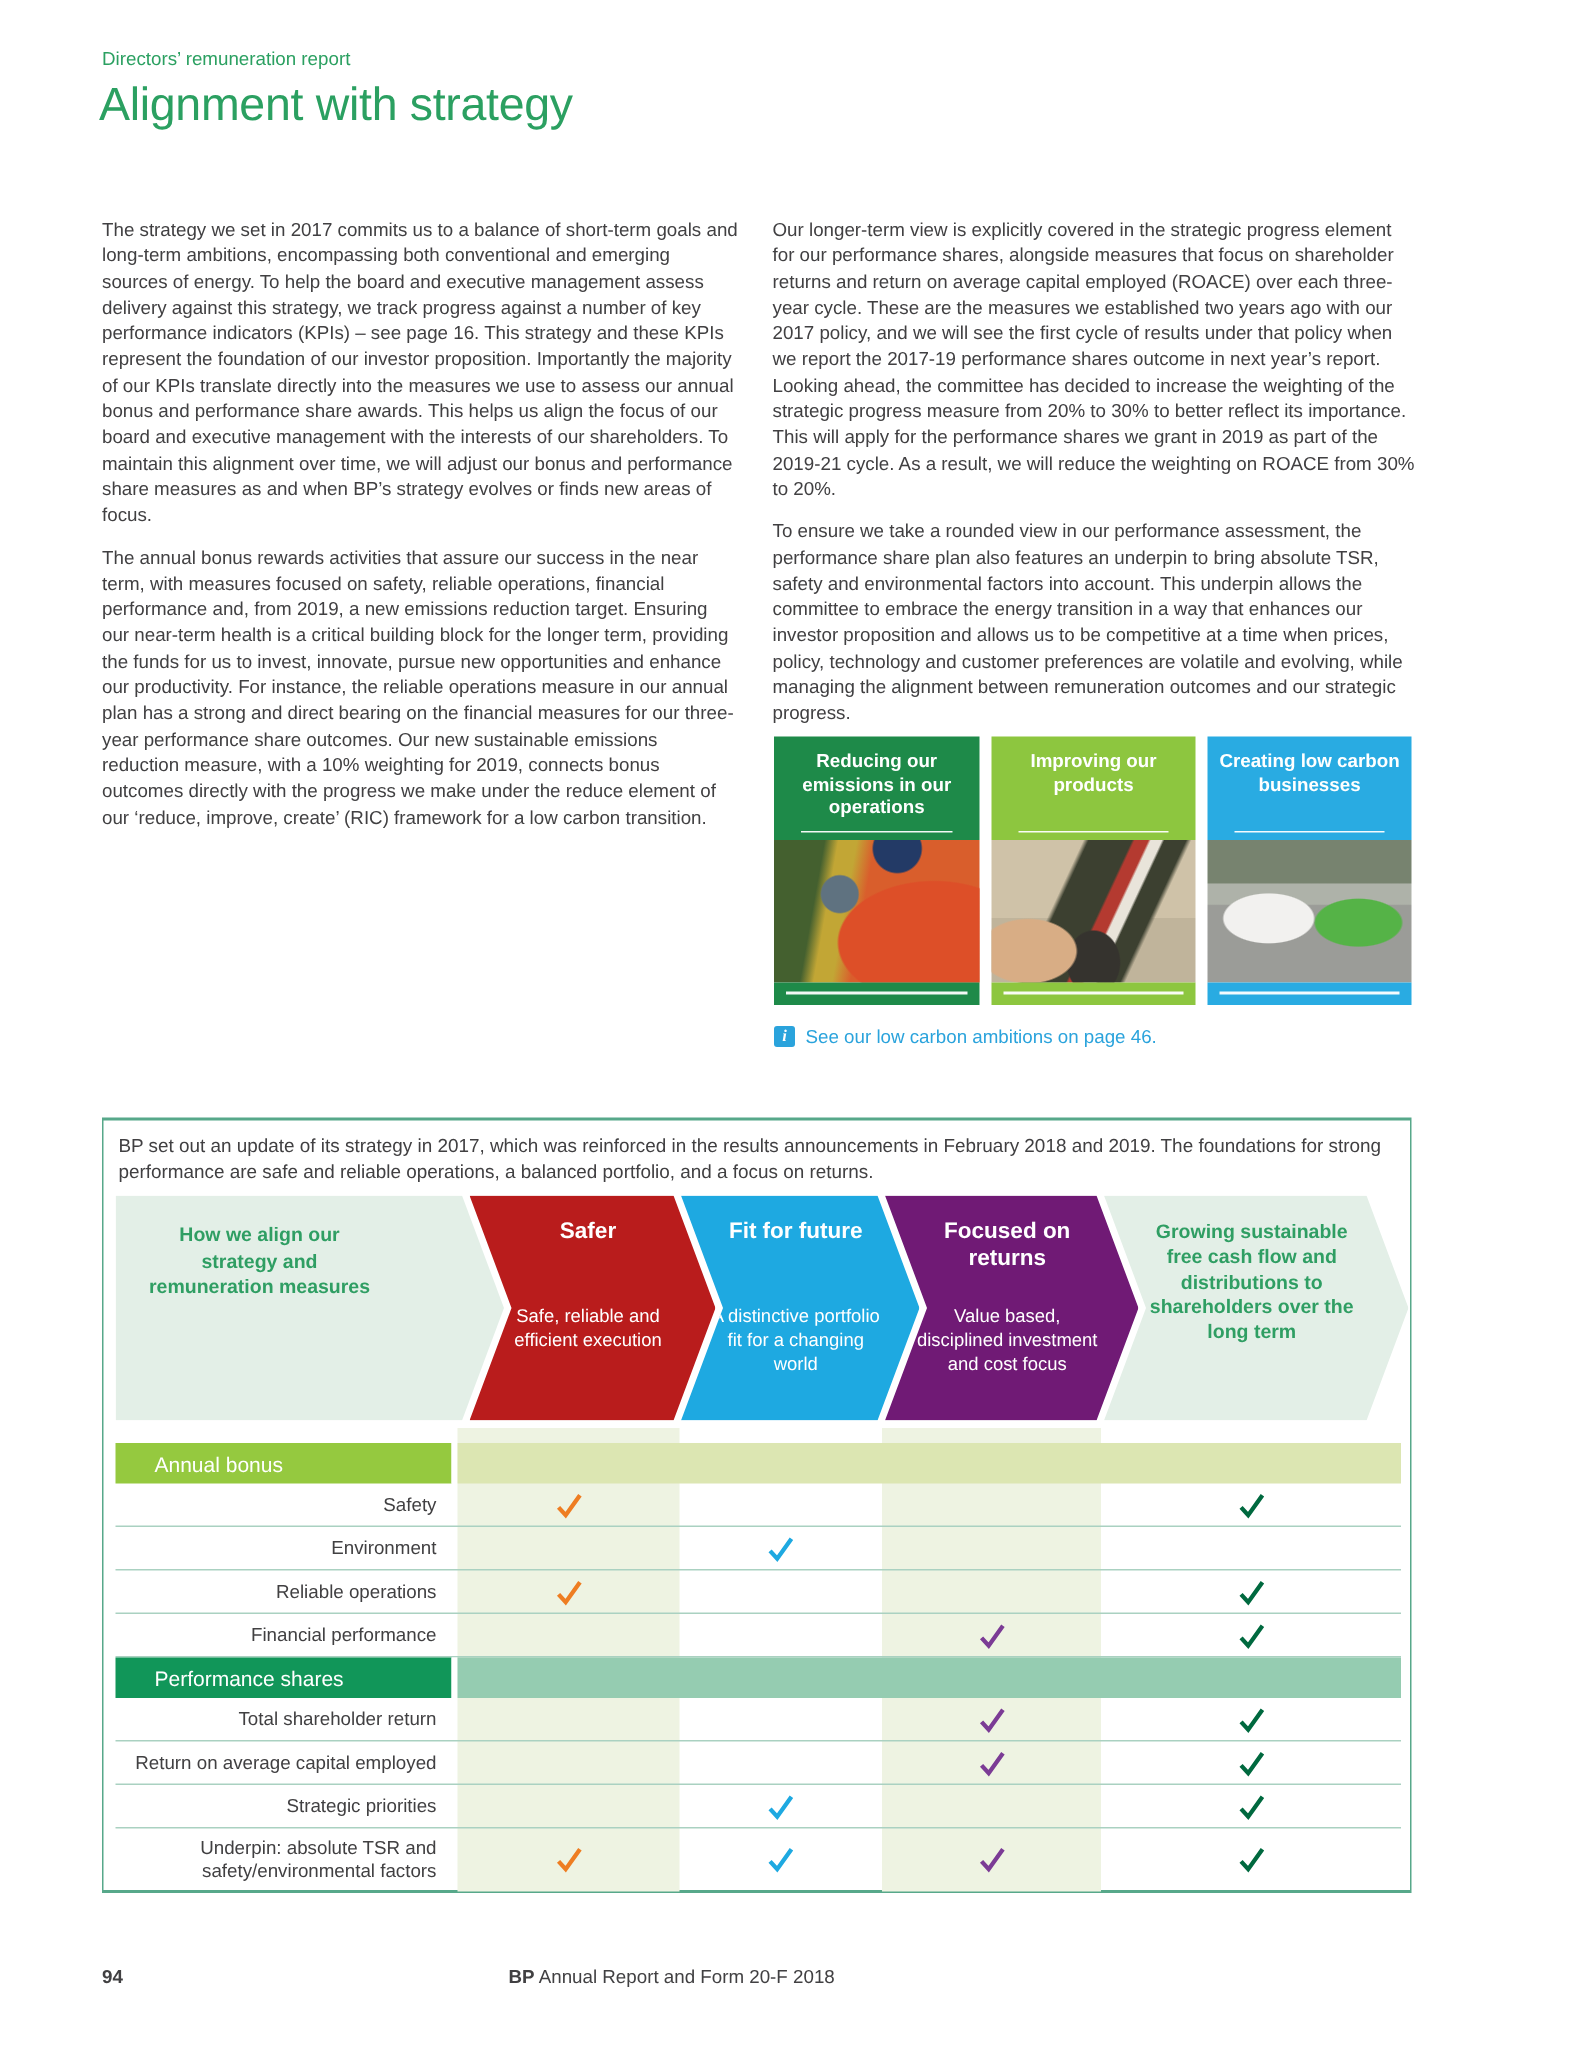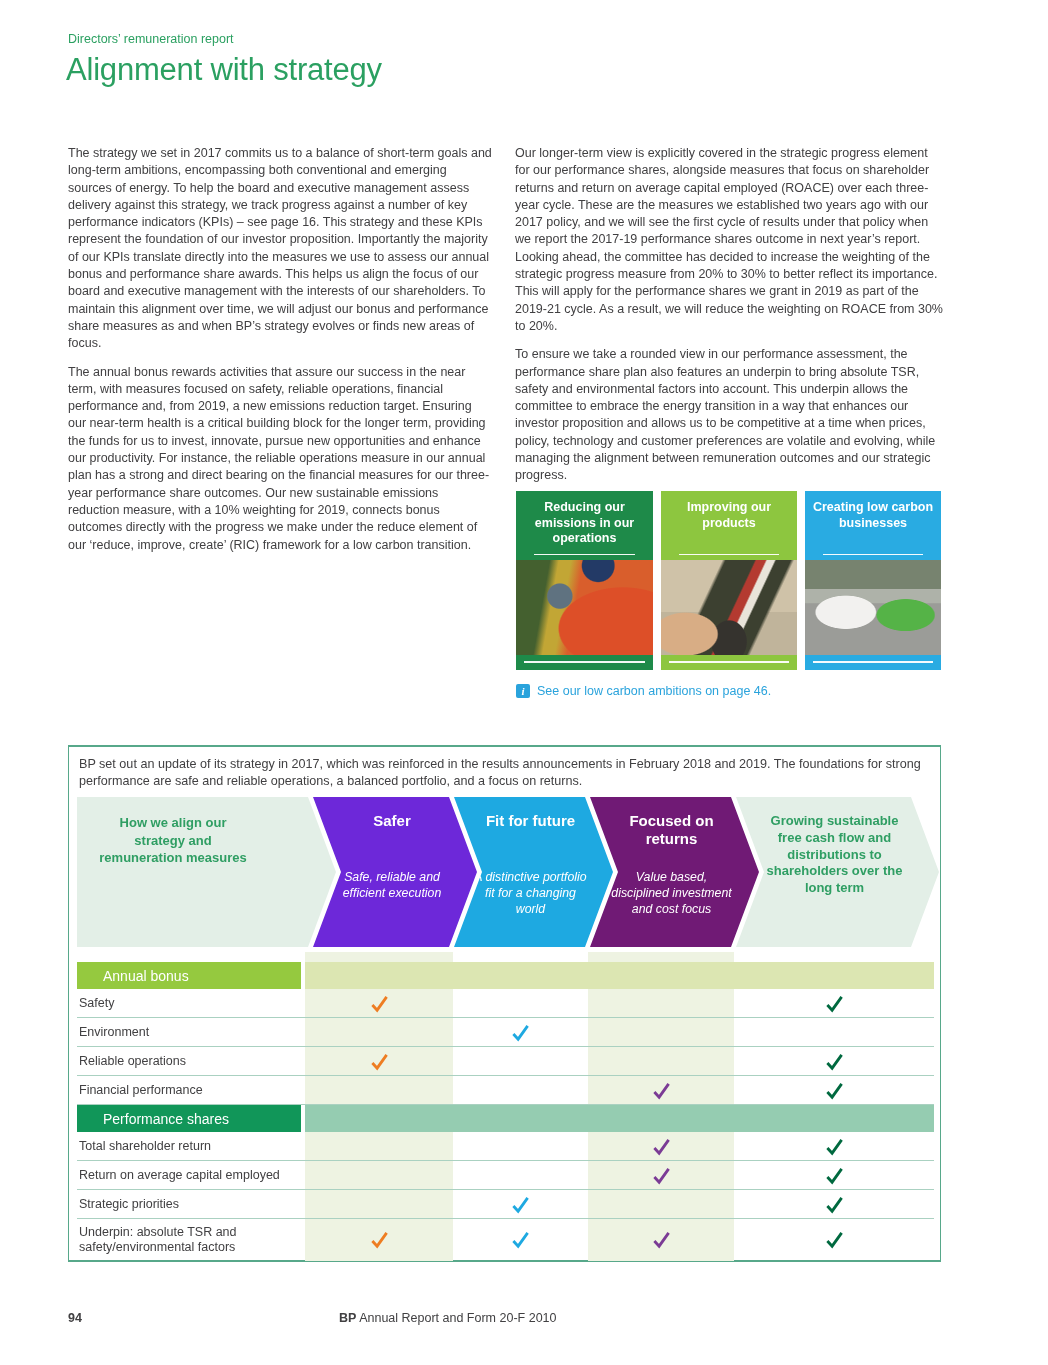--- a/index.html
+++ b/index.html
@@ -58,39 +58,39 @@
     border:1px solid #57a88a; border-top-width:2px; border-bottom-width:2px; background:#fff; }
   .panel-intro { position:absolute; left:10px; top:9px; width:852px; font-size:12.6px; line-height:17px; color:#414042; }
 
   .banner { position:absolute; left:0; top:0; width:100%; height:100%; }
   .arrow { position:absolute; top:0; height:100%; }
   .chev-first { clip-path: polygon(0 0, calc(100% - 28px) 0, 100% 50%, calc(100% - 28px) 100%, 0 100%); text-align: center; }
   .chev { clip-path: polygon(0 0, calc(100% - 28px) 0, 100% 50%, calc(100% - 28px) 100%, 0 100%, 28px 50%); }
   .arrow .a-title { position:absolute; top:15px; left:14px; right:20px; text-align:center;
     color:#fff; font-weight:bold; font-size:15px; line-height:18px; }
   .arrow .a-sub { position:absolute; top:72px; left:16px; right:22px; text-align:center;
-    color:#fff; font-size:12.3px; line-height:16px;font-style:italic; }
+    color:#fff; font-size:12.3px; line-height:16px; }
   .arrow-label-text { position:absolute; left:16px; top:17px; width:160px;
     color:#2f9e63; font-weight:bold; font-size:13px; line-height:17.5px; }
   .arrow-mint-text { position:absolute; left:30px; right:36px; top:16px; text-align:center;
     color:#2f9e63; font-weight:bold; font-size:13px; line-height:16.8px; }
 
   
   .kpi-table { position:absolute; left:8px; top:205px; width:857px; height:309px; }
   .tint { position:absolute; top:0; bottom:0; background:#eef3e2; z-index:0; }
   .tint-1 { left:228px; width:148px; }
   .tint-3 { left:511px; width:146px; }
   .t-flow { position:absolute; left:0; top:10px; width:100%; z-index:1; }
   .t-bar { display:flex; height:27px; }
   .t-bar .seg-label { width:224px; color:#fff; font-size:14px; display:flex; align-items:center; padding-left:26px; }
   .t-bar .seg-gap { width:4px; background:#fff; }
   .t-bar .seg-ext { flex:1; }
   .t-row { display:flex; align-items:center; height:29px; border-bottom:1px solid #aad1c1; font-size:12.5px; color:#414042; }
   .t-row.tall { height:41px; border-bottom:none; }
-  .t-row .r-label { width:228px; padding:0 14px 0 2px; line-height:14.5px; }
+  .t-row .r-label { width:228px; padding:0 14px 0 2px; line-height:14.5px;text-align:right; }
   .t-cell { display:flex; align-items:center; justify-content:center; }
   .c1 { width:148px; } .c2 { width:135px; } .c3 { width:146px; } .c4 { width:200px; }
 
   .footer-num { position:absolute; left:68px; top:1311px; font-size:12.5px; font-weight:bold; color:#414042; }
   .footer-title { position:absolute; left:296px; top:1311px; font-size:12.5px; color:#414042; }
   .footer-title b { font-weight:bold;padding-left:43px; }
 </style>
 </head>
 <body>
 
@@ -136,21 +136,21 @@
     <span class="info-icon">i</span>
     <span class="info-text">See our low carbon ambitions on page 46.</span>
   </div>
 
   <div class="panel">
     <div class="panel-intro">BP set out an update of its strategy in 2017, which was reinforced in the results announcements in February 2018 and 2019. The foundations for strong performance are safe and reliable operations, a balanced portfolio, and a focus on returns.</div>
     <div class="banner" id="banner-root">
         <div class="arrow chev-first" style="left: 8px; width: 259px; top: 50px; height: 150px; background: rgb(227, 239, 231);">
           <div class="arrow-label-text">How we align our strategy and remuneration measures</div>
         </div>
-        <div class="arrow chev" style="left: 244px; width: 164px; top: 50px; height: 150px; background: #6d28d9;">
+        <div class="arrow chev" style="left: 244px; width: 164px; top: 50px; height: 150px; background: #b91c1c;">
           <div class="a-title">Safer</div>
           <div class="a-sub">Safe, reliable and efficient execution</div>
         </div>
         <div class="arrow chev" style="left: 385px; width: 159px; top: 50px; height: 150px; background: rgb(30, 169, 225);">
           <div class="a-title">Fit for future</div>
           <div class="a-sub">A distinctive portfolio fit for a changing world</div>
         </div>
         <div class="arrow chev" style="left: 521px; width: 169px; top: 50px; height: 150px; background: #701a75;">
           <div class="a-title">Focused on returns</div>
           <div class="a-sub">Value based, disciplined investment and cost focus</div>
@@ -296,16 +296,16 @@
                 <path d="M2.5 11.5 L7.5 17 L17.5 3" fill="none" stroke="#00693f" stroke-width="3"></path>
               </svg>
             </div>
           </div>
         </div>
     </div>
   </div>
 
   <div class="footer-num">94</div>
   <div class="footer-title">
-    <b>BP</b><span> Annual Report and Form 20-F 2010</span>
+    <b>BP</b><span> Annual Report and Form 20-F 2018</span>
   </div>
 
 </div>
 
 </body></html>

